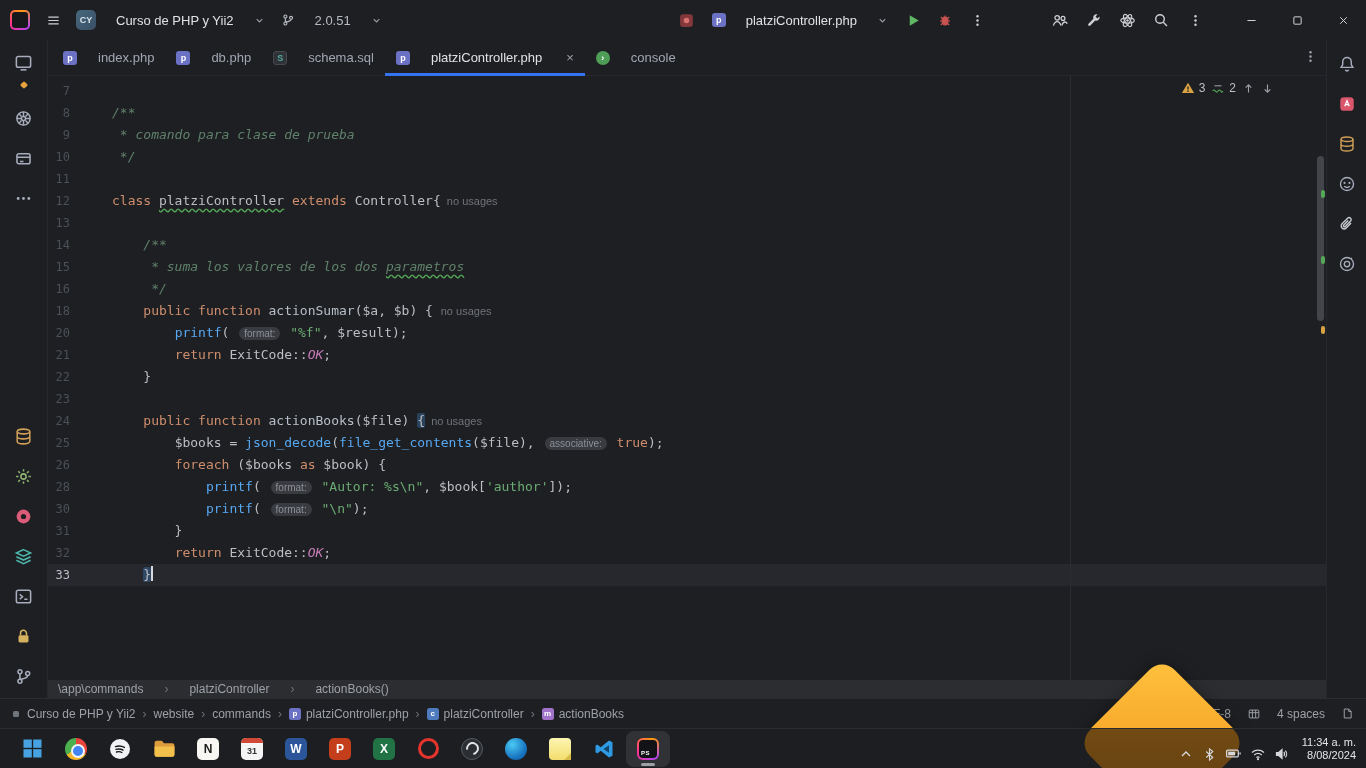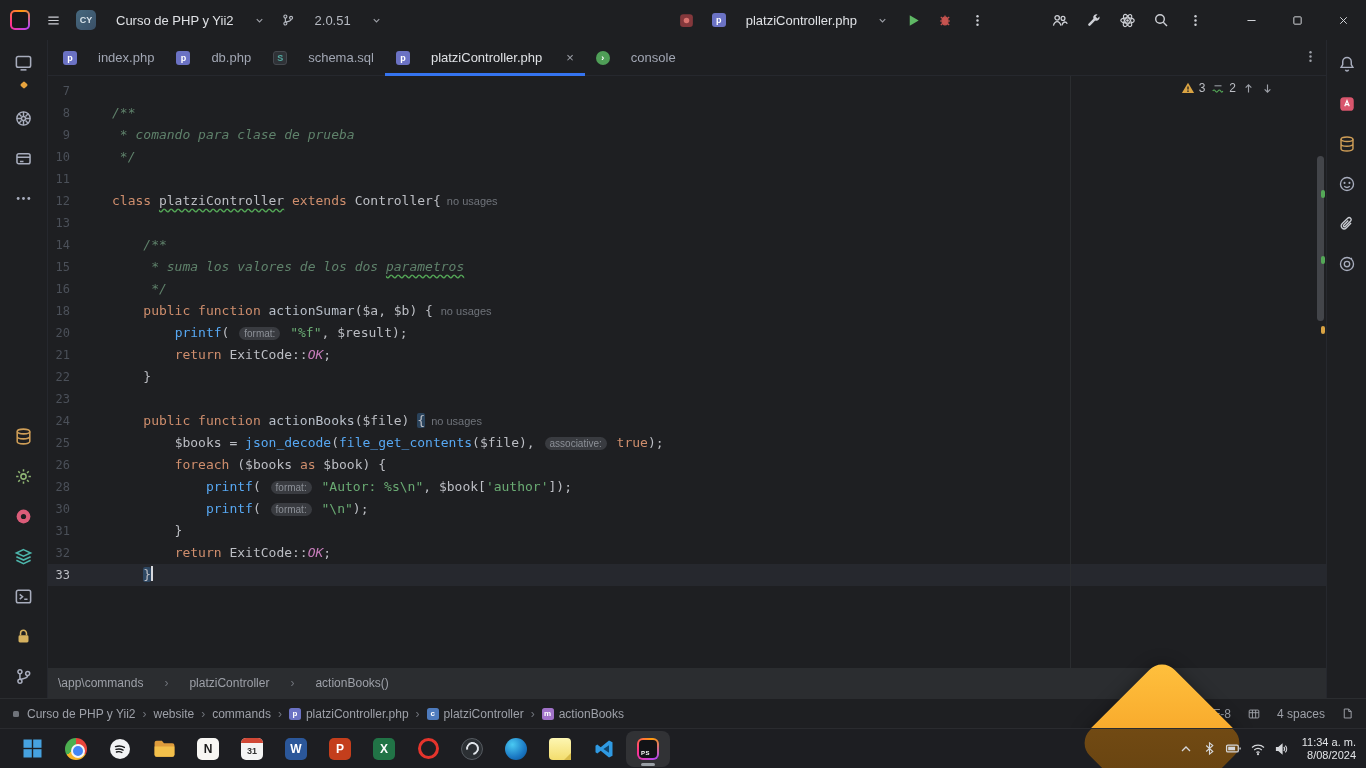--- a/index.html
+++ b/index.html
@@ -77,21 +77,21 @@
   .sg-bh{background:rgba(58,110,165,.45);border-radius:2px}
   .sg-caret{display:inline-block;width:2px;height:15px;background:#d6d8dd;vertical-align:-2px}
   .insp{position:absolute;top:5px;right:52px;display:flex;align-items:center;gap:6px;
     font-size:12px;color:#bcbec4}
   .insp .cnt{margin-left:-2px}
   .sb-thumb{position:absolute;right:2px;top:80px;width:7px;height:165px;border-radius:4px;background:rgba(166,170,180,.28)}
   .mark{position:absolute;right:1px;width:4px;height:8px;border-radius:2px}
   .mark.g{background:#54a857}.mark.y{background:#d9a343}
 
   
-  .breadcrumbs{height:30px;background:#2b2d30;display:flex;align-items:center;padding:0 10px;
+  .breadcrumbs{height:18px;background:#2b2d30;display:flex;align-items:center;padding:0 10px;
     font-size:12px;color:#9da0a8;gap:21px}
   .sep::before{content:"\203a";color:#6f737a}
   .statusbar{height:30px;display:flex;align-items:center;padding:0 12px;font-size:12px;color:#9da0a8;
     border-top:1px solid #2b2d30;background:#1e1f22;gap:7px}
   .sb-item{display:flex;align-items:center;gap:5px;white-space:nowrap}
   .sb-right{margin-left:auto;display:flex;align-items:center;gap:16px}
 
   
   .corner{position:absolute;left:1102px;top:682px;width:120px;height:120px;border-radius:18px;
     transform:rotate(45deg);background:linear-gradient(135deg,#ffc23f,#f08c14);z-index:5;
@@ -120,21 +120,21 @@
   .tb-obs::after{content:"";position:absolute;left:4px;top:3px;width:9px;height:9px;border-radius:50%;
     border:2.5px solid #dfe3e8;border-bottom-color:transparent;transform:rotate(35deg)}
   .tb-edge{width:22px;height:22px;border-radius:50%;
     background:radial-gradient(circle at 34% 30%,#49c9f2,#1b79c4 60%,#0b4f8f)}
   .tb-notes{width:22px;height:22px;border-radius:4px;background:linear-gradient(180deg,#fdf6b2,#f3dd6d);position:relative}
   .tb-notes::after{content:"";position:absolute;right:0;bottom:0;border-style:solid;border-width:0 0 7px 7px;
     border-color:transparent transparent #d8bc4a transparent}
   .tb-ps{padding:2px;border-radius:6px;background:conic-gradient(from 140deg,#b345f1,#ff318c,#ff9c08,#b345f1)}
   .tb-ps .in{width:18px;height:18px;border-radius:4px;background:#121316;display:flex;align-items:flex-end;padding:2px}
   .ps-label{font-size:6px;font-weight:bold;color:#fff;letter-spacing:.5px}
-  .tray{margin-left:auto;display:flex;align-items:center;gap:8px}
+  .tray{margin-left:auto;display:flex;align-items:flex-end;gap:8px}
   .clock{text-align:right;font-size:11px;line-height:13px;color:#e3e5e8;margin-left:4px}
 </style>
 </head>
 <body>
 
 <div class="screen">
 
   <div class="titlebar">
     <div class="app-logo">
         <div class="in"></div>

